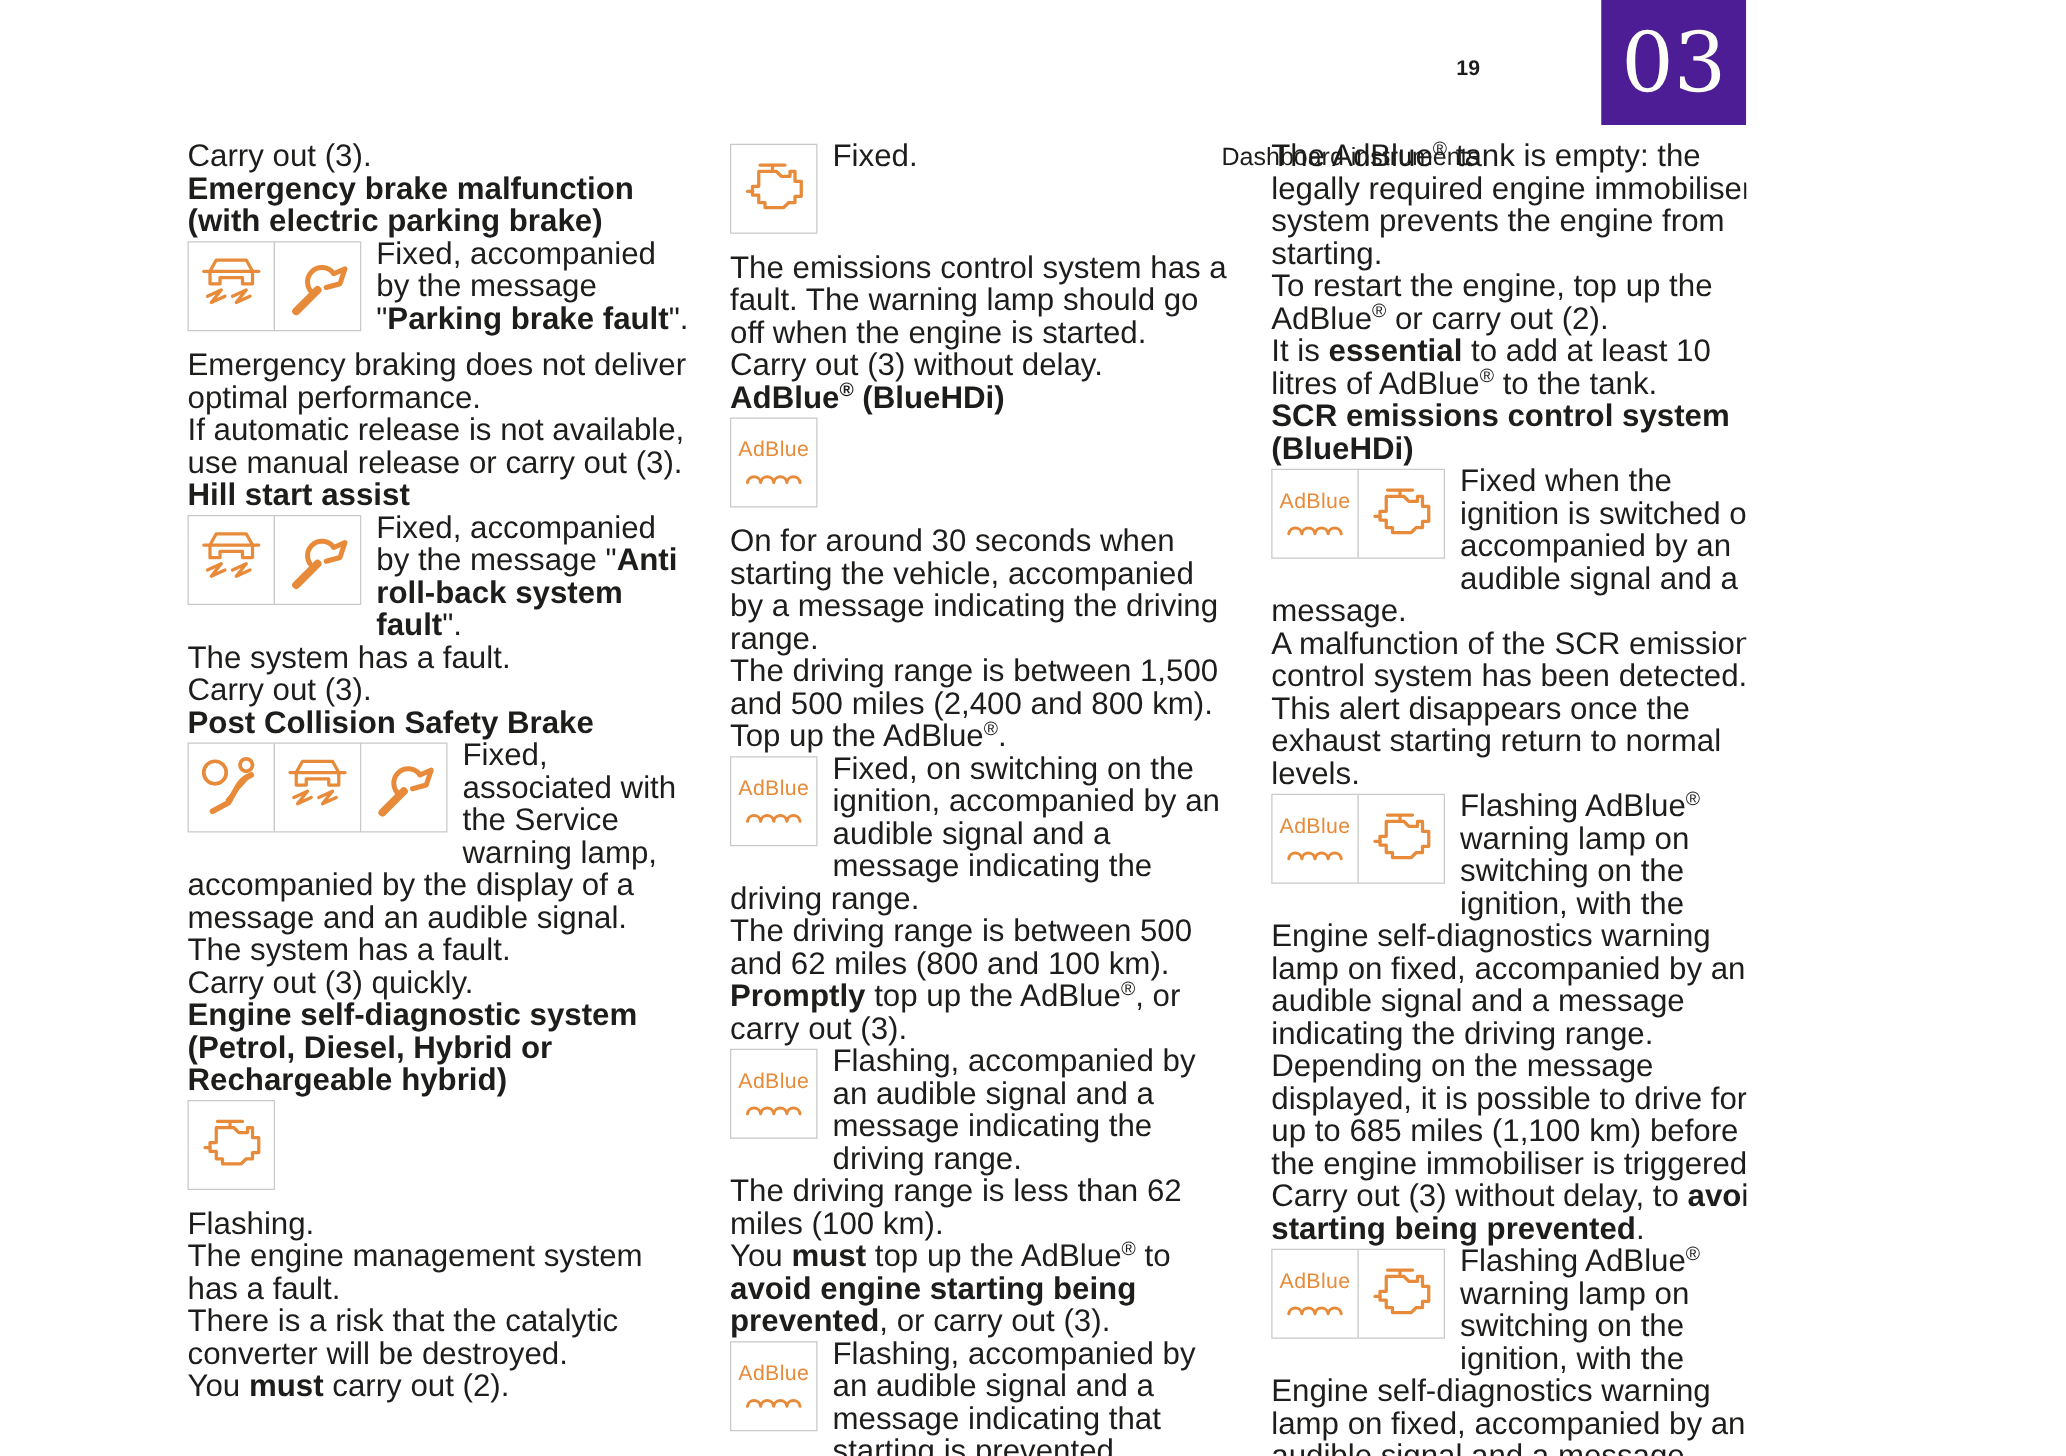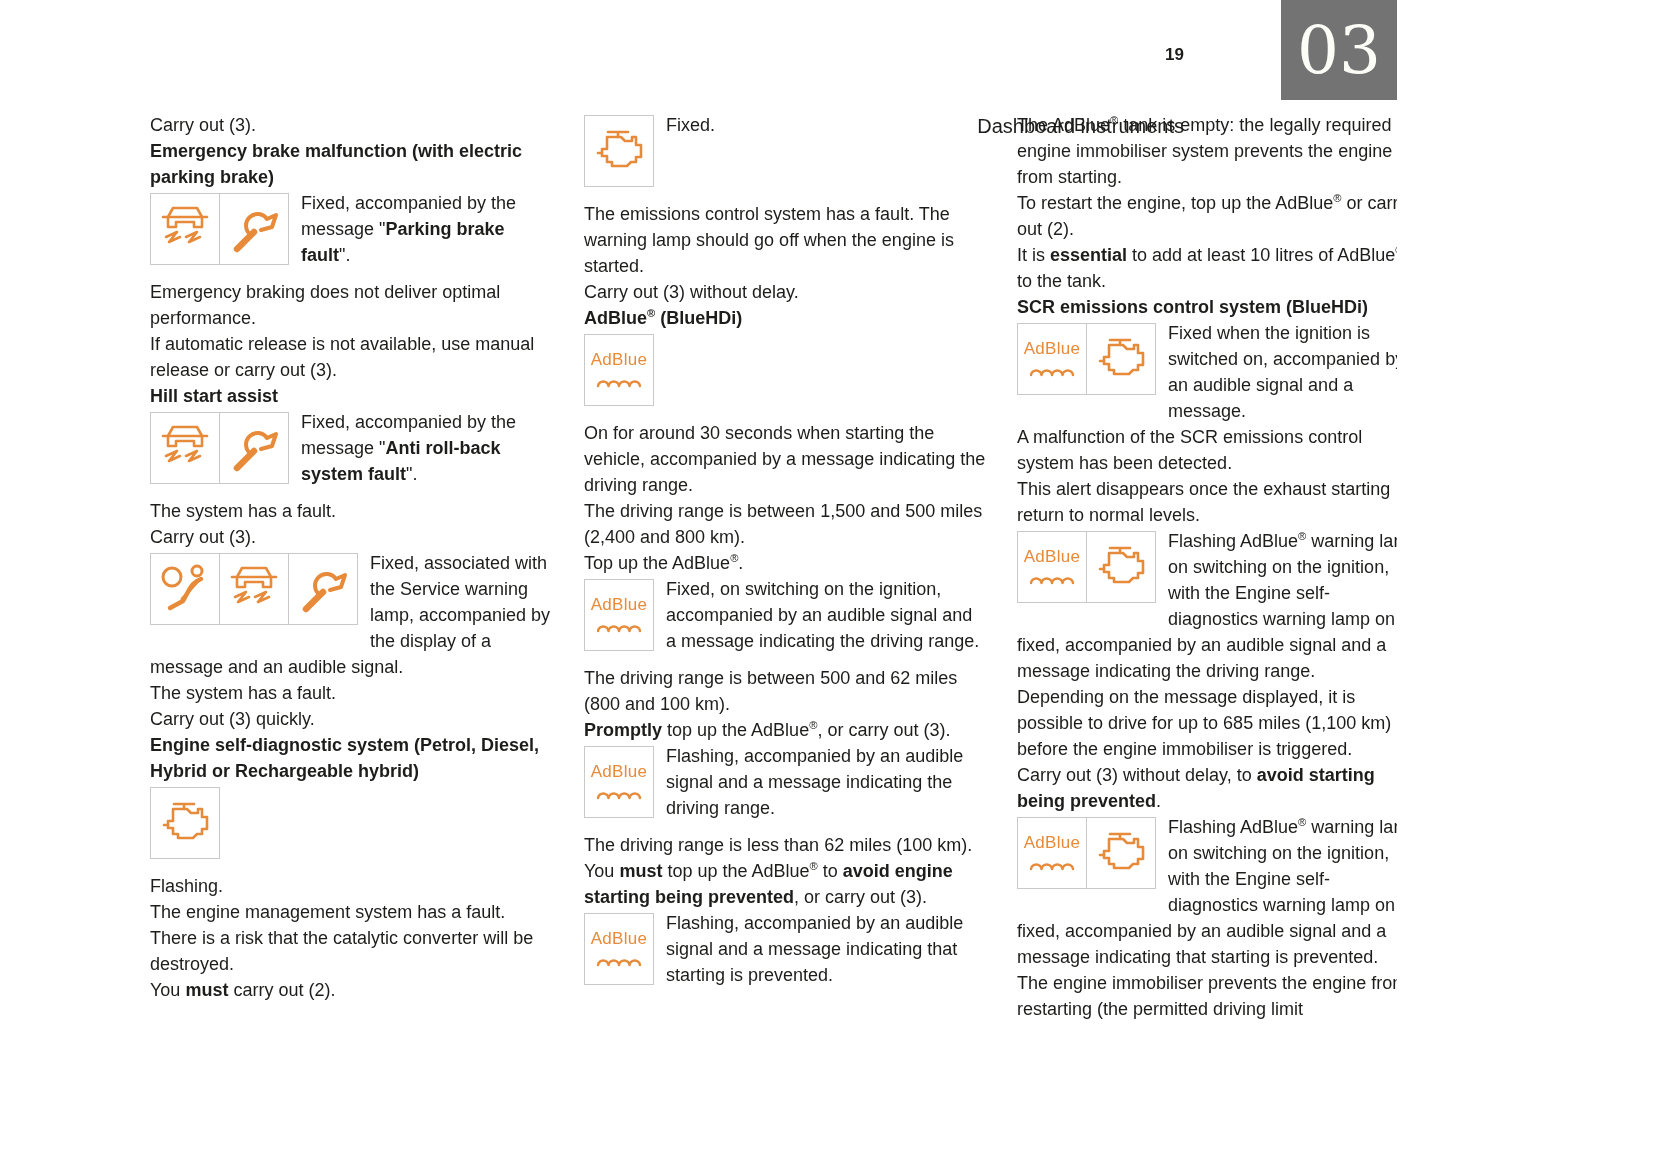--- a/index.html
+++ b/index.html
@@ -8,42 +8,42 @@
         font-family:"Liberation Sans",sans-serif;color:#1d1d1b;text-decoration:underline;}
   
   .header-meta{position:absolute;top:44px;right:213px;text-align:right;}
   .page-num{font-weight:700;font-size:17px;line-height:22px;}
   .section-title{font-size:20px;line-height:25px;font-weight:400;margin-top:48px;}
   .badge{position:absolute;top:0;right:0;width:116px;height:100px;
          display:flex;align-items:center;justify-content:center;
          font-family:"DejaVu Serif",serif;font-size:66px;color:#fdfdf8;font-weight:400;}
   
   .col{position:absolute;top:112px;width:402px;font-size:19.5px;line-height:26px;}
-  .col p,.col h3{margin:0;clear:both;font-size:18px;line-height:26px;}
+  .col p,.col h3{margin:0;clear:both;font-size:25px;line-height:26px;}
   .col h3{font-weight:700;}
   .media{clear:both;}
   .media::after{content:"";display:block;clear:both;}
   .media p{clear:none;}
   .icons{float:left;margin:3px 13px 14px 0;display:flex;}
   .icon-box{width:70px;height:72px;box-sizing:border-box;border:1px solid #c9c9c7;background:#fff;
             display:flex;flex-direction:column;align-items:center;justify-content:center;margin-right:-1px;}
   .icon-box svg{display:block;}
   .adblue-word{color:var(--accent,#e78b3a);font-size:17px;line-height:1;margin-bottom:5px;letter-spacing:.3px;}
   sup{font-size:62%;vertical-align:super;line-height:0;}
   b{font-weight:700;}
 </style>
 </head>
 <body>
 
 <div class="page" style="color: rgb(29, 29, 27);">
   <div class="header-meta">
     <div class="page-num">19</div>
     <div class="section-title">Dashboard instruments</div>
   </div>
-  <div class="badge" style="background: #737373;">03</div>
+  <div class="badge" style="background: #4c1d95;">03</div>
 
   <div class="col" style="left:150px">
       <p>Carry out (3).</p>
       <h3>Emergency brake malfunction (with electric parking brake)</h3>
       <div class="media">
         <div class="icons">
           <span class="icon-box">
             <svg width="54" height="56" viewBox="0 0 54 56">
               <path stroke="#e78b3a" fill="none" stroke-linecap="round" stroke-linejoin="round" stroke-width="2.6" d="M10 16 L15 7 L39 7 L44 16 L44 26 L36 26 L36 21 L18 21 L18 26 L10 26 Z"></path>
               <path stroke="#e78b3a" fill="none" stroke-linecap="round" stroke-linejoin="round" stroke-width="2.6" d="M5 16 L49 16"></path>
@@ -77,20 +77,21 @@
             <svg width="54" height="56" viewBox="0 0 54 56">
               <path stroke="#e78b3a" fill="none" stroke-linecap="round" stroke-linejoin="round" stroke-width="6.5" d="M10 48 L27 31"></path>
               <path stroke="#e78b3a" fill="none" stroke-linecap="round" stroke-linejoin="round" stroke-width="4" d="M24 34 A11.5 11.5 0 1 1 40 18 L49 14 L45 26 L34 29"></path>
             </svg>
           </span>
         </div>
         <p>Fixed, accompanied by the message "<b>Anti roll-back system fault</b>".</p>
       </div>
       <p>The system has a fault.</p>
       <p>Carry out (3).</p>
+      <h3>Post Collision Safety Brake</h3>
       <div class="media">
         <div class="icons">
           <span class="icon-box">
             <svg width="54" height="56" viewBox="0 0 54 56">
               <circle stroke="#e78b3a" fill="none" stroke-linecap="round" stroke-linejoin="round" stroke-width="3" cx="14" cy="16" r="9"></circle>
               <circle stroke="#e78b3a" fill="none" stroke-linecap="round" stroke-linejoin="round" stroke-width="3" cx="39" cy="10" r="5"></circle>
               <path stroke="#e78b3a" fill="none" stroke-linecap="round" stroke-linejoin="round" stroke-width="4.5" d="M43 18 Q35 21 31 29 L25 40 L12 47"></path>
               <path stroke="#e78b3a" fill="none" stroke-linecap="round" stroke-linejoin="round" stroke-width="3" d="M41 19 L24 38"></path>
             </svg>
           </span>

